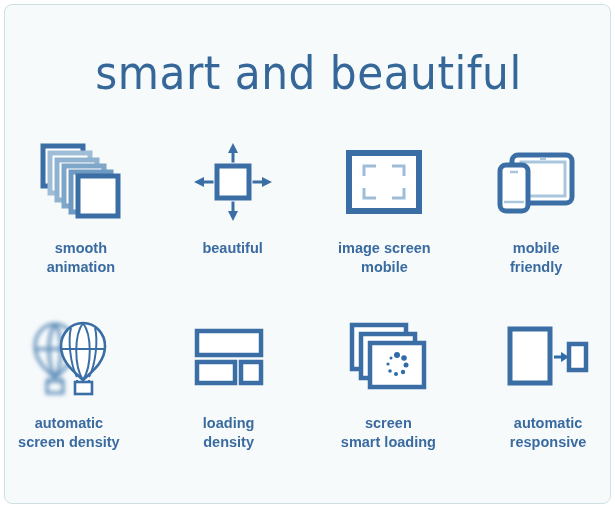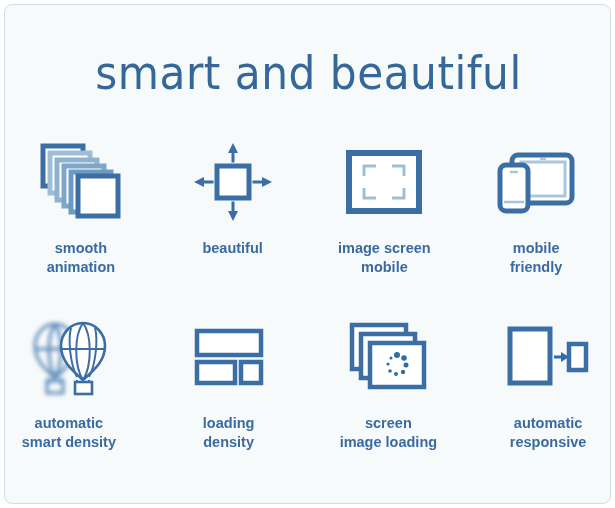--- a/index.html
+++ b/index.html
@@ -193,21 +193,21 @@
               <path d="M56 4 C65 16 65 47 56 61"></path>
               <path d="M44 9 C41 20 43 45 50 58"></path>
               <path d="M68 9 C71 20 69 45 62 58"></path>
               <line x1="35" y1="30" x2="77" y2="30"></line>
               <line x1="50" y1="61" x2="50" y2="65"></line>
               <line x1="62" y1="61" x2="62" y2="65"></line>
             </g>
             <rect x="48" y="63" width="17" height="12" fill="#ffffff" stroke="#3a6ea5" stroke-width="2.6"></rect>
           </svg>
         </div>
-        <div class="cell-label"><span>automatic</span><br><span>smart density</span></div>
+        <div class="cell-label"><span>automatic</span><br><span>screen density</span></div>
       </div>
 
       <div class="cell">
         <div class="icon-box">
           <svg width="70" height="58" viewBox="0 0 70 58">
             <g fill="#ffffff" stroke="#3a6ea5" stroke-width="4.5">
               <rect x="3" y="3" width="64" height="24"></rect>
               <rect x="3" y="34" width="38" height="21"></rect>
               <rect x="47" y="34" width="20" height="21"></rect>
             </g>
@@ -229,21 +229,21 @@
               <circle cx="55" cy="36" r="2.8"></circle>
               <circle cx="57" cy="43" r="2.5"></circle>
               <circle cx="54" cy="50" r="2.2"></circle>
               <circle cx="47" cy="52" r="2.0"></circle>
               <circle cx="41" cy="49" r="1.8"></circle>
               <circle cx="39" cy="42" r="1.6"></circle>
               <circle cx="42" cy="36" r="1.5"></circle>
             </g>
           </svg>
         </div>
-        <div class="cell-label"><span>screen</span><br><span>image loading</span></div>
+        <div class="cell-label"><span>screen</span><br><span>smart loading</span></div>
       </div>
 
       <div class="cell">
         <div class="icon-box">
           <svg width="82" height="62" viewBox="0 0 82 62">
             <rect x="3" y="3" width="40" height="54" fill="#ffffff" stroke="#3a6ea5" stroke-width="5"></rect>
             <g>
               <line x1="47" y1="31" x2="57" y2="31" stroke="#2f6ca8" stroke-width="3"></line>
               <polygon points="62,31 54,26 54,36" fill="#2f6ca8"></polygon>
             </g>

